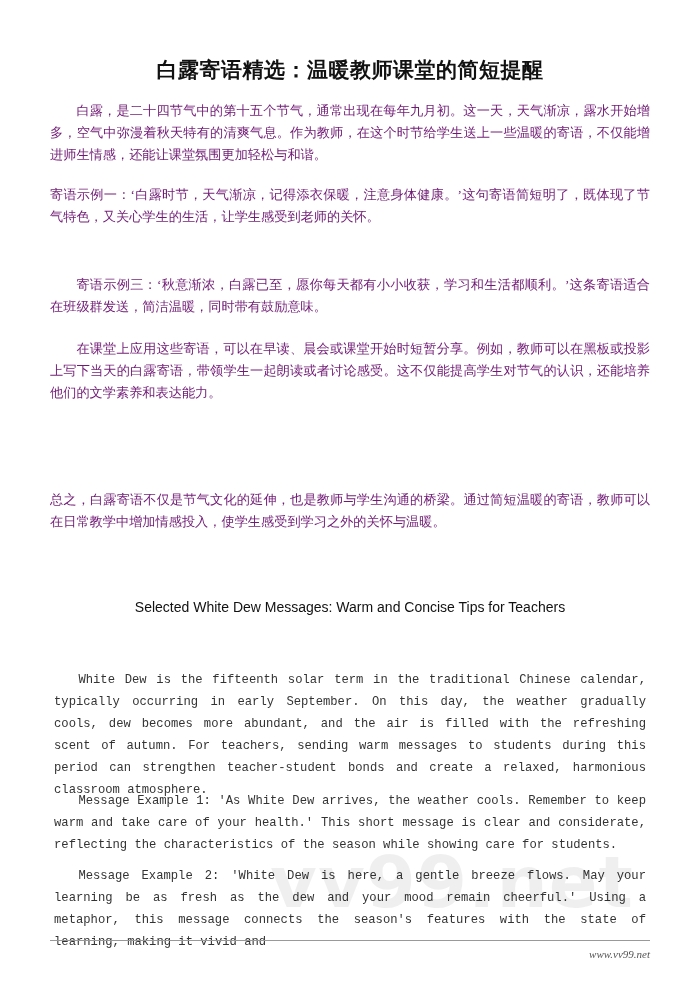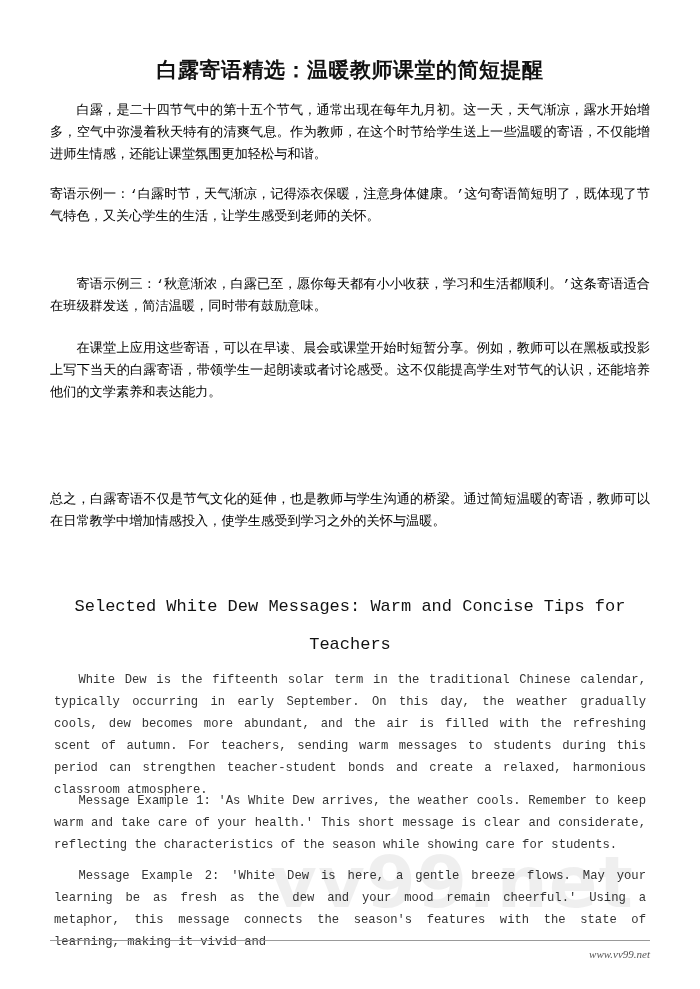--- a/index.html
+++ b/index.html
@@ -3,26 +3,26 @@
   <meta charset="utf-8">
   <style>
     html, body { margin: 0; padding: 0; background: #ffffff; }
     body { width: 700px; height: 989px; position: relative; overflow: hidden; color: #222; }
     .page { position: absolute; left: 0; top: 0; width: 700px; height: 804px; }
     .cn-title {
       position: absolute; left: 0; top: 56px; width: 700px; text-align: center;
       font-family: "DejaVu Sans", sans-serif; font-weight: bold; font-size: 21px; color: #111;
       letter-spacing: 0.5px;
     }
-    .cn-body { position: absolute; left: 50px; width: 600px; font-family: Liberation Mono, monospace; font-size: 13.2px; line-height: 22px; color: #000000; text-align: justify; }
+    .cn-body { position: absolute; left: 50px; width: 600px; font-family: Liberation Serif, serif; font-size: 13.2px; line-height: 22px; color: #701a75; text-align: justify; }
     .cn-body p { margin: 0; }
     .indent { text-indent: 2em; }
     .en-title {
       position: absolute; left: 40px; top: 588px; width: 620px; text-align: center;
-      font-family: Liberation Mono, monospace; font-size: 17px; line-height: 38px; color: #111;
+      font-family: Liberation Sans, sans-serif; font-size: 14px; line-height: 38px; color: #111;
     }
     .en-body { position: absolute; left: 50px; width: 600px; font-family: "Liberation Mono", monospace; font-size: 12.2px; line-height: 22px; color: #333; text-align: justify; }
     .en-body p { margin: 4px; }
     .watermark {
       position: absolute; left: 270px; top: 840px; font-family: "DejaVu Sans", sans-serif; font-weight: bold;
       font-size: 72px; color: #000; opacity: 0.06; letter-spacing: 1px; pointer-events: none;
     }
     .footer-rule { position: absolute; left: 50px; top: 940px; width: 600px; height: 0; border-top: 1.5px solid #999; }
     .footer-text { position: absolute; right: 50px; top: 948px; font-family: "Liberation Serif", serif; font-style: italic; font-size: 11px; color: #555; }
   </style>

